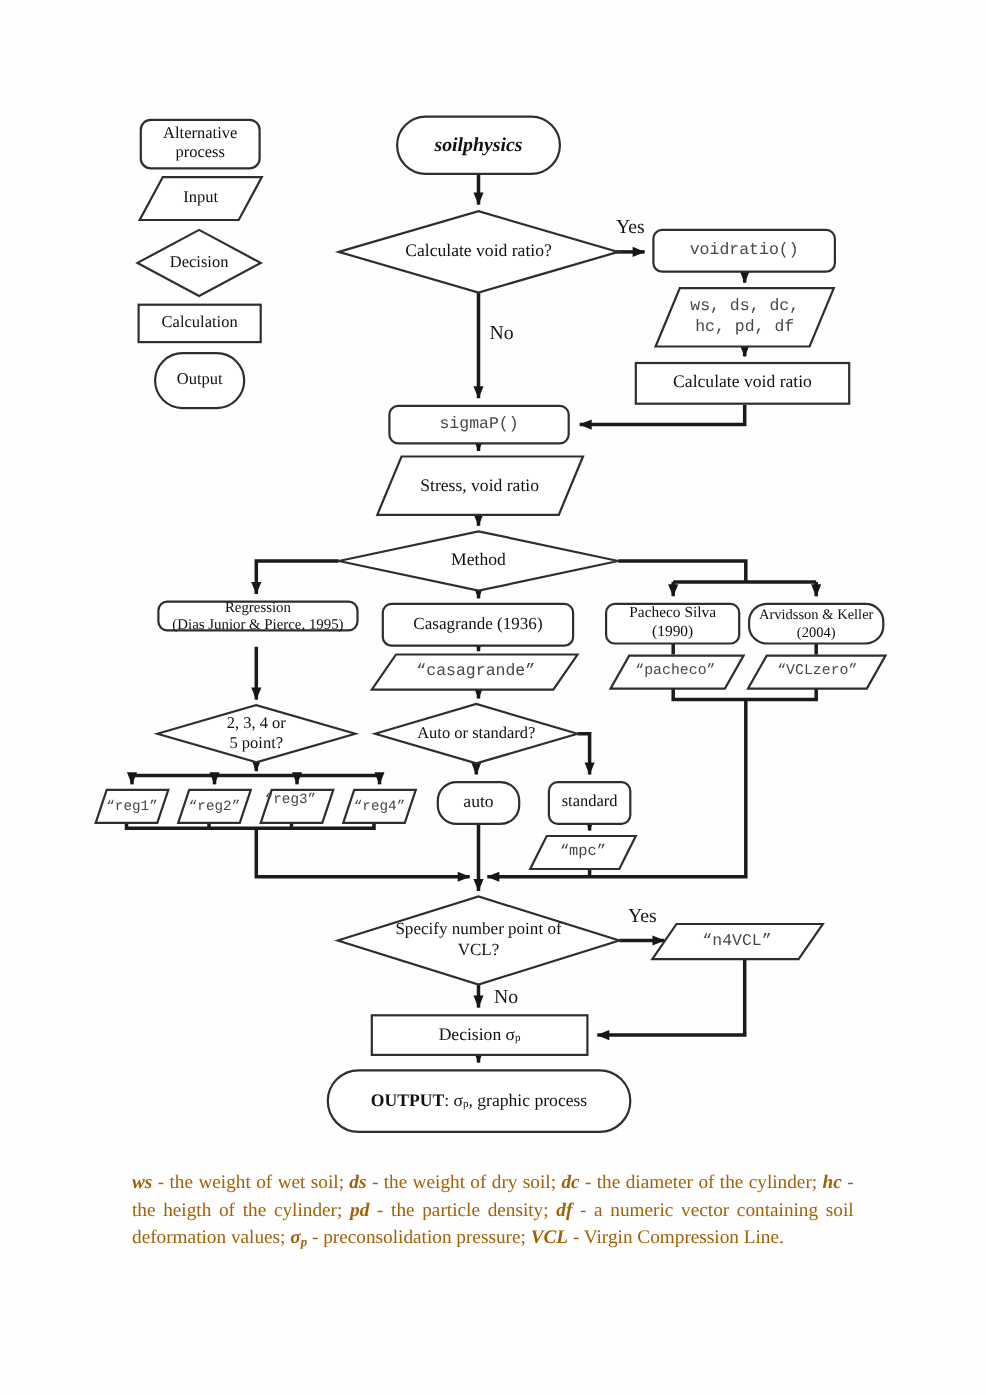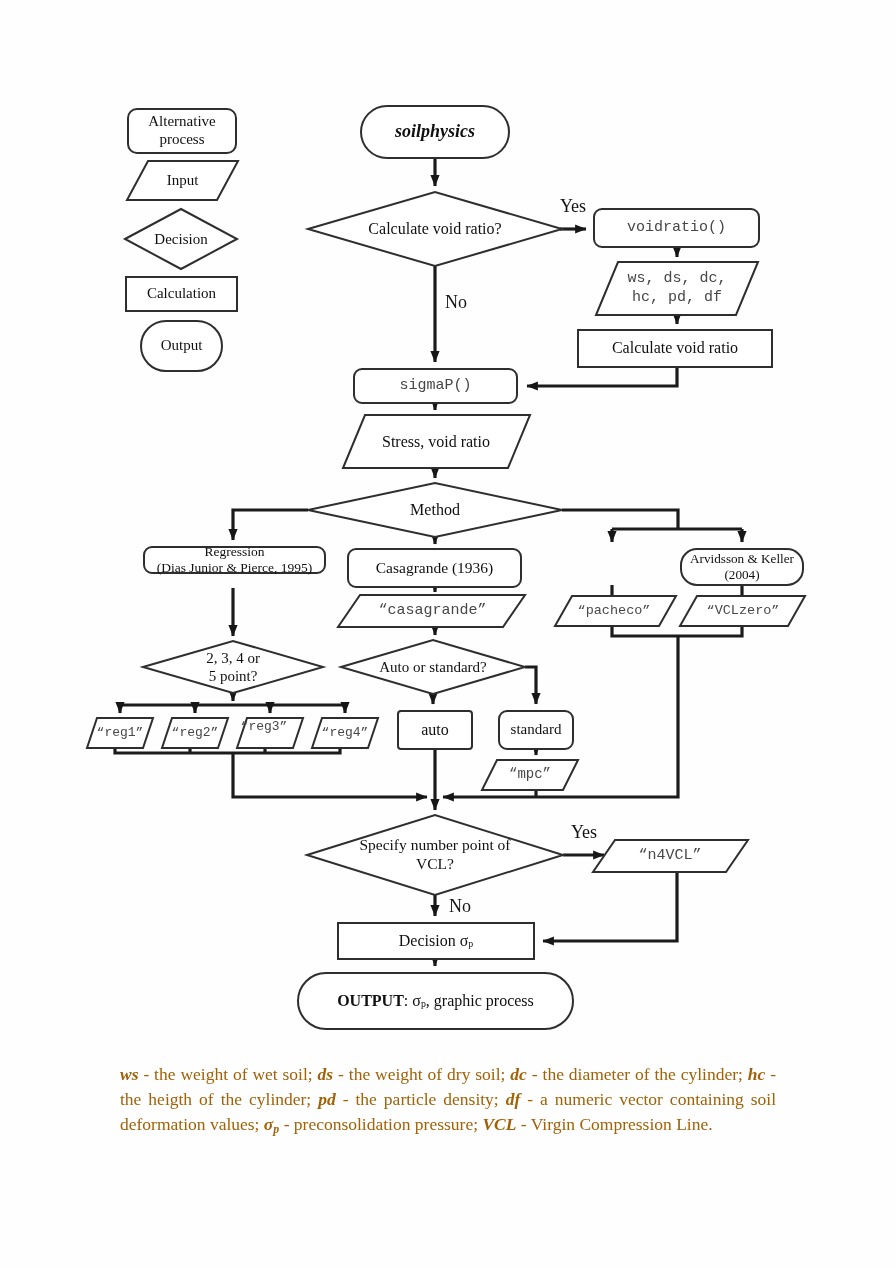--- a/index.html
+++ b/index.html
@@ -122,37 +122,39 @@
 hc, pd, df</div>
   <div class="box" style="left:577px;top:329px;width:196px;height:39px;font-size:16px;">Calculate void ratio</div>
   <div class="lbl edge-lbl" style="left:436px;top:291px;width:40px;height:24px;">No</div>
   <div class="box mono" style="left:353px;top:368px;width:165px;height:36px;border-radius:9px;font-size:15px;">sigmaP()</div>
   <div class="lbl" style="left:350px;top:418px;width:172px;height:47px;font-size:16px;">Stress, void ratio</div>
   <div class="lbl" style="left:335px;top:486px;width:200px;height:48px;font-size:16px;">Method</div>
 
   <div class="box" style="left:143px;top:546px;width:183px;height:28px;border-radius:9px;font-size:13.5px;">Regression
 (Dias Junior &amp; Pierce, 1995)</div>
   <div class="box" style="left:347px;top:548px;width:175px;height:40px;border-radius:9px;font-size:15.5px;">Casagrande (1936)</div>
+  <div class="box" style="left:550px;top:548px;width:123px;height:38px;border-radius:9px;font-size:14px;">Pacheco Silva
+(1990)</div>
   <div class="box" style="left:680px;top:548px;width:124px;height:38px;border-radius:17px;font-size:13.2px;">Arvidsson &amp; Keller
 (2004)</div>
 
   <div class="lbl mono" style="left:350px;top:596px;width:165px;height:30px;font-size:15px;">“casagrande”</div>
   <div class="lbl mono" style="left:558px;top:597px;width:112px;height:28px;font-size:13.5px;">“pacheco”</div>
   <div class="lbl mono" style="left:684px;top:597px;width:118px;height:28px;font-size:13.5px;">“VCLzero”</div>
 
   <div class="lbl" style="left:153px;top:644px;width:160px;height:46px;font-size:15px;">2, 3, 4 or
 5 point?</div>
   <div class="lbl" style="left:349px;top:643px;width:168px;height:48px;font-size:15px;">Auto or standard?</div>
 
   <div class="lbl mono" style="left:88px;top:719px;width:64px;height:28px;font-size:13px;">“reg1”</div>
   <div class="lbl mono" style="left:163px;top:719px;width:64px;height:28px;font-size:13px;">“reg2”</div>
   <div class="lbl mono" style="left:232px;top:719px;width:64px;height:16px;font-size:13px;">“reg3”</div>
   <div class="lbl mono" style="left:313px;top:719px;width:64px;height:28px;font-size:13px;">“reg4”</div>
 
-  <div class="box" style="left:397px;top:710px;width:76px;height:40px;border-radius:4px;font-size:16px;">auto</div>
+  <div class="box" style="left:397px;top:710px;width:76px;height:40px;border-radius:18px;font-size:16px;">auto</div>
   <div class="box" style="left:498px;top:710px;width:76px;height:40px;border-radius:9px;font-size:15px;">standard</div>
   <div class="lbl mono" style="left:486px;top:761px;width:88px;height:28px;font-size:14px;">“mpc”</div>
 
   <div class="lbl" style="left:315px;top:822px;width:240px;height:66px;font-size:15.5px;">Specify number point of
 VCL?</div>
   <div class="lbl edge-lbl" style="left:562px;top:820px;width:44px;height:26px;">Yes</div>
   <div class="lbl mono" style="left:600px;top:841px;width:140px;height:30px;font-size:15px;">“n4VCL”</div>
   <div class="lbl edge-lbl" style="left:440px;top:894px;width:40px;height:26px;">No</div>
 
   <div class="box" style="left:337px;top:922px;width:198px;height:38px;font-size:16px;"><span>Decision σ</span><span class="sub">p</span></div>

